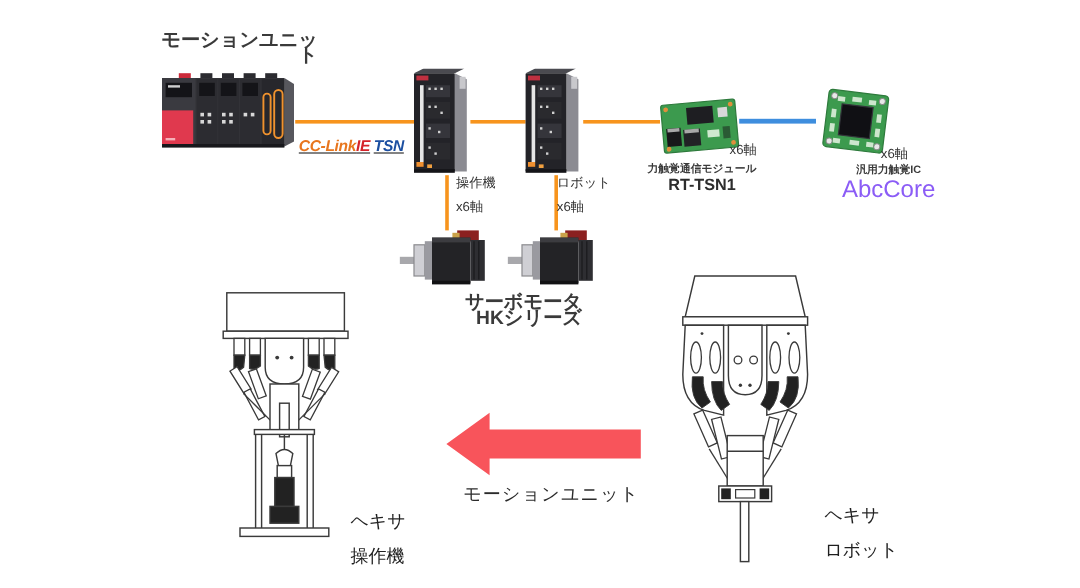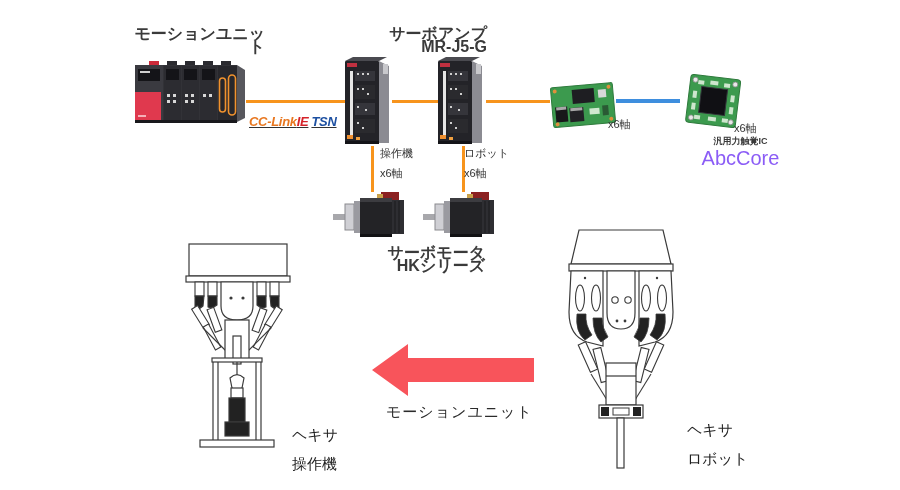--- a/index.html
+++ b/index.html
@@ -77,24 +77,20 @@
     </g>
     <rect x="85" y="6" width="19" height="55" fill="#27272c"></rect>
     <rect x="86.5" y="18" width="6" height="34" rx="3" fill="none" stroke="#F0922E" stroke-width="1.6"></rect>
     <rect x="95.5" y="15" width="7" height="40" rx="3.5" fill="none" stroke="#F0922E" stroke-width="1.6"></rect>
     <rect x="2" y="60" width="102" height="3" fill="#18181c"></rect>
   </svg>
   <div class="abs logo" style="left:249px;top:114px;">
     <span class="p1">CC-Link</span><span class="p2">IE</span><span class="p3">TSN</span>
   </div>
 
-  <div class="abs cap cap-b" style="left:347px;top:27px;width:140px;">
-    <div>サーボアンプ</div>
-    <div>MR-J5-G</div>
-  </div>
 
   <svg class="abs" style="left:343px;top:57px;" width="50" height="90" viewBox="0 0 50 90">
     <polygon points="2,4 10,0 44,0 36,4" fill="#4a4a50"></polygon>
     <polygon points="36,4 46,9 46,86 36,86" fill="#8b8b92"></polygon>
     <rect x="40" y="7" width="5" height="10" fill="#c8c8cc"></rect>
     <rect x="2" y="4" width="34" height="82" rx="1" fill="#232328"></rect>
     <rect x="4" y="6" width="10" height="4" fill="#c03040"></rect>
     <rect x="7" y="14" width="3" height="64" fill="#e6e6e6"></rect>
     <rect x="12" y="14" width="20" height="10" fill="#35353b"></rect>
     <rect x="12" y="28" width="20" height="14" fill="#2a2a2e"></rect>
@@ -196,20 +192,24 @@
       <rect x="21" y="28" width="12" height="3" fill="#a8a8a8"></rect>
       <rect x="40" y="30" width="10" height="6" fill="#cfe8cf"></rect>
       <rect x="53" y="28" width="6" height="10" fill="#2a5a34"></rect>
       <circle cx="7" cy="10" r="2" fill="#E08F3C"></circle>
       <circle cx="61" cy="10" r="2" fill="#E08F3C"></circle>
       <circle cx="7" cy="43" r="2" fill="#E08F3C"></circle>
       <circle cx="61" cy="42" r="2" fill="#E08F3C"></circle>
     </g>
   </svg>
   <div class="abs axes-note" style="left:608px;top:117px;">x6軸</div>
+  <div class="abs" style="left:530px;top:135px;width:110px;">
+    <div class="board-type">力触覚通信モジュール</div>
+    <div class="board-name">RT-TSN1</div>
+  </div>
 
   <svg class="abs" style="left:682px;top:73px;" width="62" height="58" viewBox="0 0 62 58">
     <g transform="rotate(7 31 29)">
       <rect x="6" y="4" width="50" height="48" rx="3" fill="#3C9A4E" stroke="#2e7a3c" stroke-width="1"></rect>
       <g fill="#cde6cd">
         <rect x="14" y="9" width="6" height="4"></rect>
           <rect x="26" y="8" width="8" height="4"></rect>
           <rect x="40" y="9" width="6" height="4"></rect>
         <rect x="10" y="20" width="4" height="7"></rect>
           <rect x="10" y="32" width="4" height="7"></rect>

